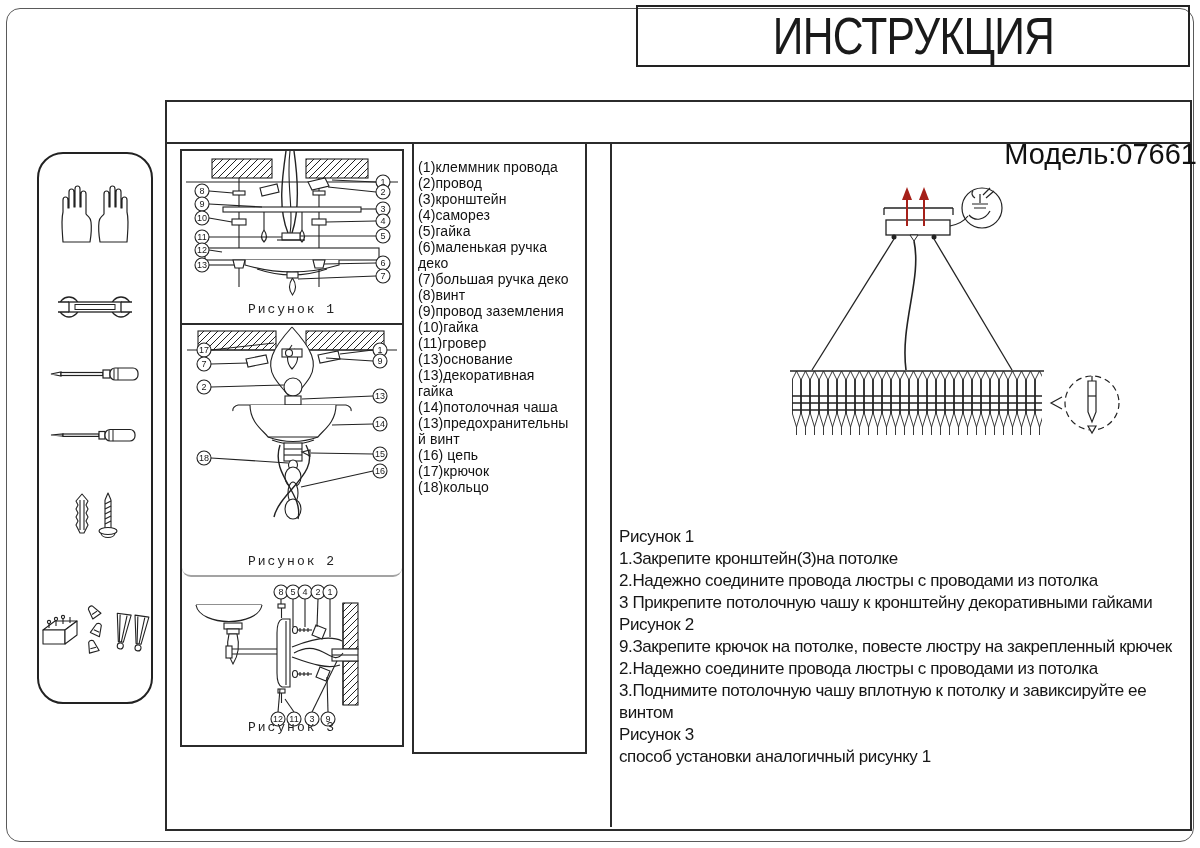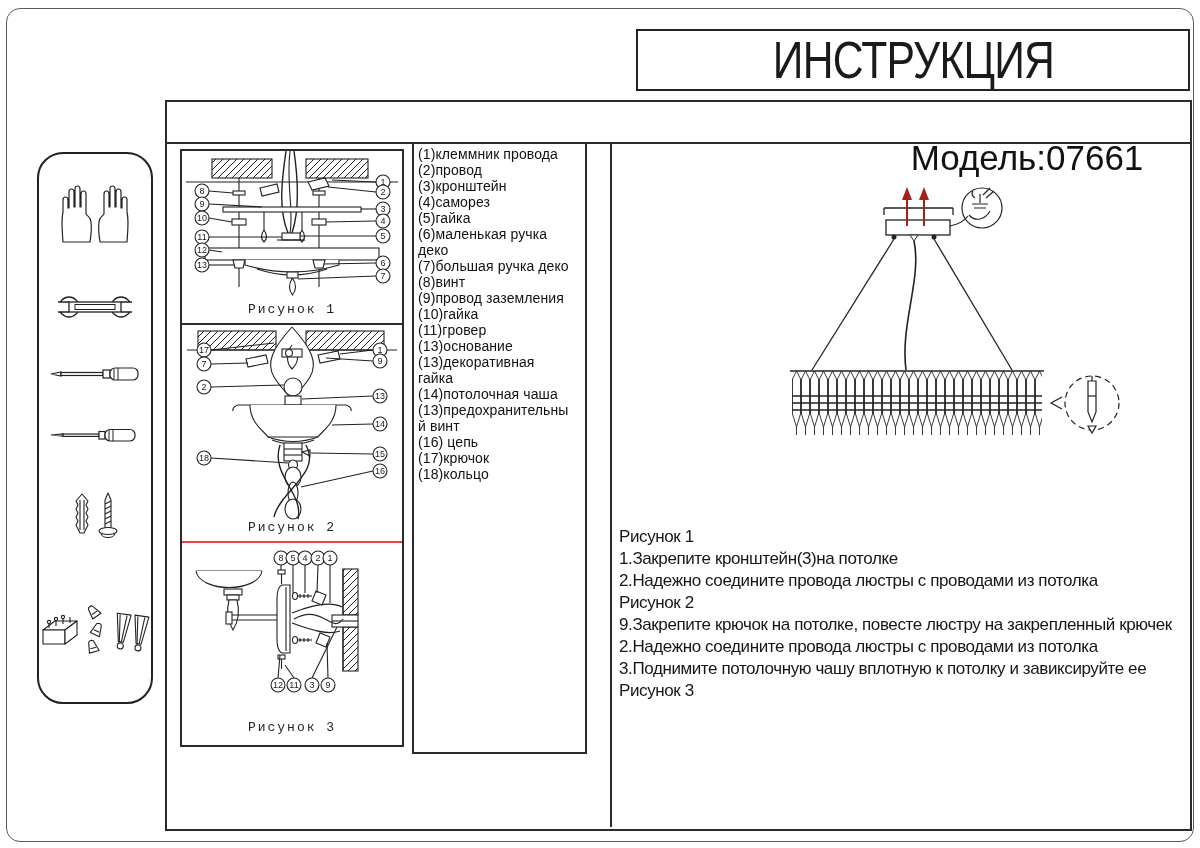--- a/index.html
+++ b/index.html
@@ -1,40 +1,40 @@
 <!DOCTYPE html>
 <html><head>
 <meta charset="utf-8">
 <style>
   html,body{margin:0;padding:0;background:#ffffff;}
   #stage{position:relative;width:1200px;height:848px;background:#fff;overflow:hidden;
          font-family:"Liberation Sans",sans-serif;color:#1a1a1a;}
   .abs{position:absolute;}
   #page-border{left:6px;top:8px;width:1186px;height:832px;border:1px solid #5a5a5a;border-radius:14px;}
-  #title-box{left:636px;top:29px;width:550px;height:58px;border:2px solid #222;
+  #title-box{left:636px;top:5px;width:550px;height:58px;border:2px solid #222;
              display:flex;align-items:center;justify-content:center;}
   #title-box .ttl{font-size:52px;line-height:1;transform:scaleX(0.82);letter-spacing:-1px;white-space:nowrap;}
   #tools-panel{left:37px;top:152px;width:112px;height:548px;border:2px solid #222;border-radius:26px;
                display:flex;flex-direction:column;align-items:center;}
   .tool{flex:0 0 auto;}
   #main-box{left:165px;top:100px;width:1023px;height:727px;border:2px solid #2b2b2b;}
   #header-line{left:0;top:40px;width:100%;height:0;border-top:2px solid #2b2b2b;}
   #vert-divider{left:443px;top:40px;width:0;height:685px;border-left:2px solid #2b2b2b;}
   #figures-panel{left:13px;top:47px;width:224px;height:598px;border:2px solid #2b2b2b;box-sizing:border-box;
                  display:flex;flex-direction:column;}
   .fig-section{position:relative;box-sizing:border-box;}
   #fig1{height:174px;border-bottom:2px solid #2b2b2b;}
-  #fig2{height:218px;border-bottom:2px solid #ef4444;}
+  #fig2{height:252px;border-bottom:2px solid #a3a3a3;border-radius:9px;}
   #fig3{flex:1;}
   .fig-caption{position:absolute;left:0;right:0;text-align:center;
                font-family:"Liberation Mono",monospace;font-size:13px;letter-spacing:2px;color:#222;}
   #parts-panel{left:245px;top:40px;width:175px;height:612px;border:2px solid #2b2b2b;box-sizing:border-box;
-               padding:2px 1px 0 4px;}
+               padding:15px 1px 0 4px;}
   .parts-line{font-size:14px;line-height:16px;letter-spacing:0.1px;white-space:nowrap;color:#111;}
-  #model-label{left:690px;top:36px;width:340px;text-align:center;font-size:35px;color:#111;}
+  #model-label{left:690px;top:36px;width:340px;text-align:right;font-size:29px;color:#111;}
   #instructions{left:452px;top:424px;width:575px;}
   .instr-line{font-size:17px;line-height:22px;letter-spacing:-0.4px;white-space:nowrap;color:#161616;}
   svg{display:block;}
   .co-num{font-family:"Liberation Sans",sans-serif;font-size:9px;fill:#1a1a1a;}
 </style>
 </head>
 <body>
 
 <div id="stage">
 
@@ -457,20 +457,23 @@
           <line x1="316" y1="222" x2="324" y2="222"></line>
           <path d="M316,252 L324,252 L320,259 Z" fill="#fff"></path>
         </g>
       </g>
     </svg>
 
     <div class="abs" id="instructions">
         <div class="instr-line">Рисунок 1</div>
         <div class="instr-line">1.Закрепите кронштейн(3)на потолке</div>
         <div class="instr-line">2.Надежно соедините провода люстры с проводами из потолка</div>
+        <div class="instr-line">3 Прикрепите потолочную чашу к кронштейну декоративными гайками</div>
         <div class="instr-line">Рисунок 2</div>
         <div class="instr-line">9.Закрепите крючок на потолке, повесте люстру на закрепленный крючек</div>
         <div class="instr-line">2.Надежно соедините провода люстры с проводами из потолка</div>
         <div class="instr-line">3.Поднимите потолочную чашу вплотную к потолку и завиксируйте ее</div>
+        <div class="instr-line">винтом</div>
         <div class="instr-line">Рисунок 3</div>
+        <div class="instr-line">способ установки аналогичный рисунку 1</div>
       </div>
   </div>
 </div>
 
 </body></html>

